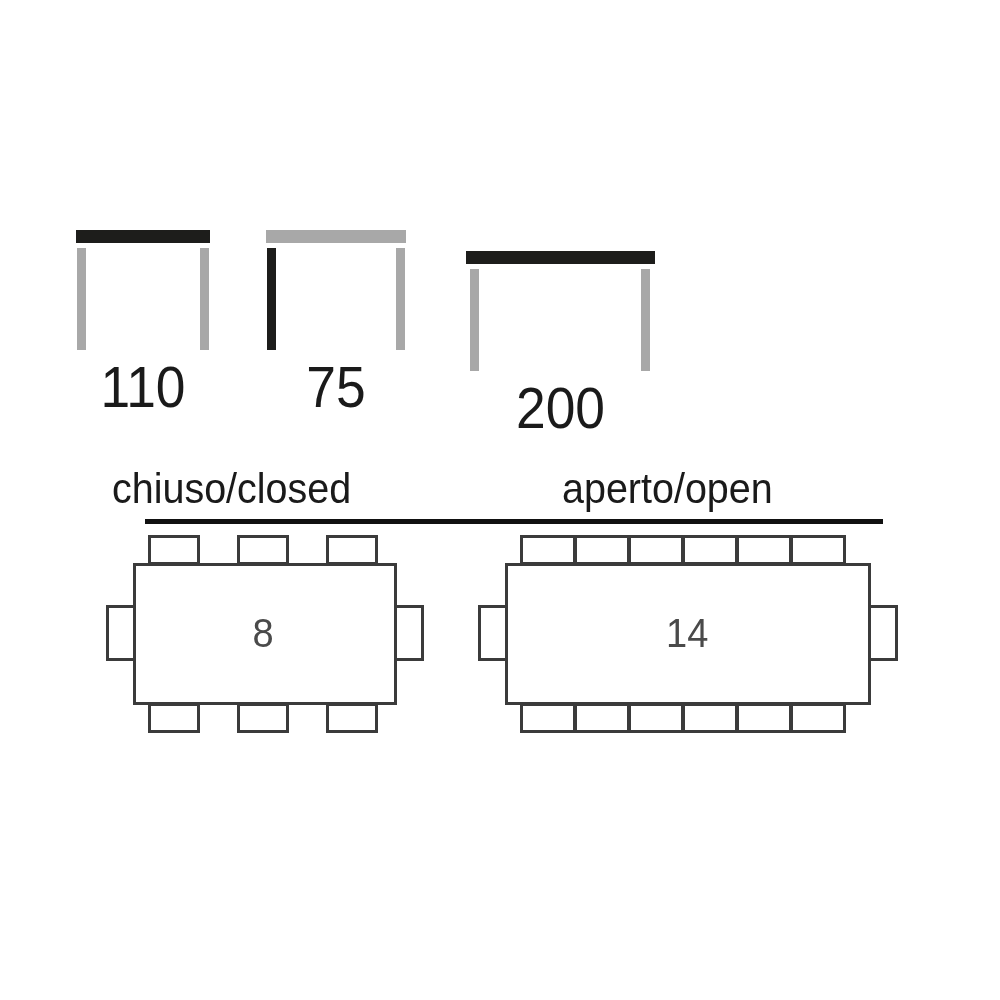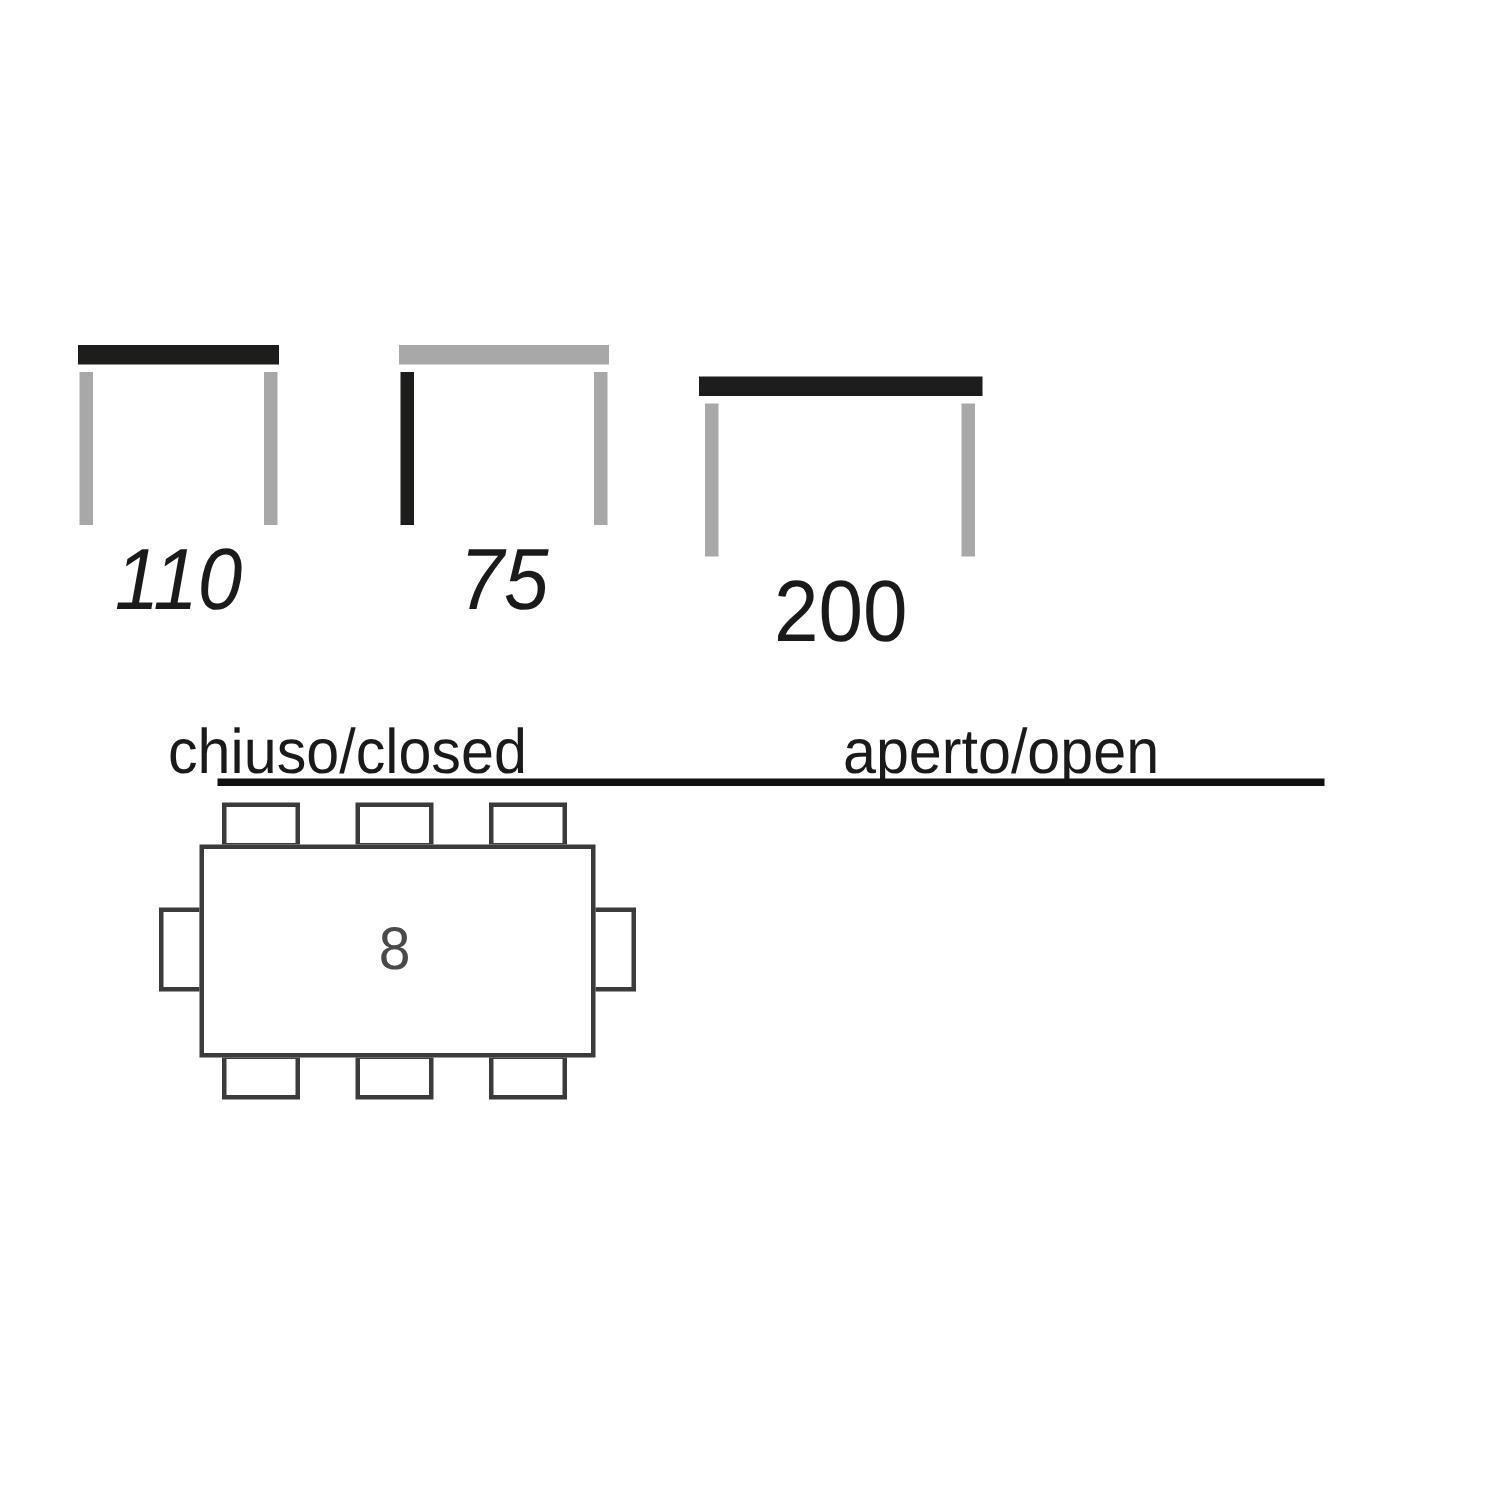--- a/index.html
+++ b/index.html
@@ -49,21 +49,20 @@
     font-family: "Liberation Sans", sans-serif;
     transform: scaleX(0.92);
   }
   
   .caption-row {
     position: absolute;
     left: 0;
     top: 466px;
     width: 1000px;
     height: 46px;
-    margin-top: 12px;
   }
   .caption {
     position: absolute;
     font-size: 42px;
     font-weight: 300;
     line-height: 46px;
     color: #1a1a1a;
     white-space: nowrap;
     transform: scaleX(0.94);
     transform-origin: left center;
@@ -106,28 +105,28 @@
     line-height: 1;
     z-index: 3;
     transform: scaleX(0.95);
   }
 </style>
 </head>
 <body>
 
 <div id="sheet">
 
-  <div class="elevation" style="left:52px; top:230px; width:134px; height:200px;font-style:italic;">
+  <div class="elevation" style="left:76px; top:230px; width:134px; height:200px;">
     <div class="elev-top" style="width:134px; background:#1d1d1b;"></div>
     <div class="elev-leg" style="left:1px; background:#a8a8a8;"></div>
     <div class="elev-leg" style="left:124px; background:#a8a8a8;"></div>
     <div class="elev-label">110</div>
   </div>
 
-  <div class="elevation" style="left:266px; top:230px; width:140px; height:200px;font-style:italic;">
+  <div class="elevation" style="left:266px; top:230px; width:140px; height:200px;">
     <div class="elev-top" style="width:140px; background:#a8a8a8;"></div>
     <div class="elev-leg" style="left:1px; background:#1d1d1b;"></div>
     <div class="elev-leg" style="left:130px; background:#a8a8a8;"></div>
     <div class="elev-label">75</div>
   </div>
 
   <div class="elevation" style="left:466px; top:230px; width:189px; height:200px;margin-top:21px;">
     <div class="elev-top" style="width:189px; background:#1d1d1b;"></div>
     <div class="elev-leg" style="left:4px; background:#a8a8a8;"></div>
     <div class="elev-leg" style="left:175px; background:#a8a8a8;"></div>
@@ -152,14 +151,37 @@
 
     <div class="table-top" style="left:27px; top:28px; width:264px; height:142px;"></div>
 
     <div class="chair" style="left:42px; top:168px; width:52px; height:30px;"></div>
     <div class="chair" style="left:131px; top:168px; width:52px; height:30px;"></div>
     <div class="chair" style="left:220px; top:168px; width:52px; height:30px;"></div>
 
     <div class="seat-count" style="left:146px; top:78px;">8</div>
   </div>
 
+  <div class="plan" style="left:478px; top:535px; width:422px; height:200px;">
+
+    <div class="chair" style="left:42px; top:0px; width:56px; height:30px;"></div>
+    <div class="chair" style="left:96px; top:0px; width:56px; height:30px;"></div>
+    <div class="chair" style="left:150px; top:0px; width:56px; height:30px;"></div>
+    <div class="chair" style="left:204px; top:0px; width:56px; height:30px;"></div>
+    <div class="chair" style="left:258px; top:0px; width:56px; height:30px;"></div>
+    <div class="chair" style="left:312px; top:0px; width:56px; height:30px;"></div>
+
+    <div class="chair" style="left:0px; top:70px; width:30px; height:56px;"></div>
+    <div class="chair" style="left:390px; top:70px; width:30px; height:56px;"></div>
+
+    <div class="table-top" style="left:27px; top:28px; width:366px; height:142px;"></div>
+
+    <div class="chair" style="left:42px; top:168px; width:56px; height:30px;"></div>
+    <div class="chair" style="left:96px; top:168px; width:56px; height:30px;"></div>
+    <div class="chair" style="left:150px; top:168px; width:56px; height:30px;"></div>
+    <div class="chair" style="left:204px; top:168px; width:56px; height:30px;"></div>
+    <div class="chair" style="left:258px; top:168px; width:56px; height:30px;"></div>
+    <div class="chair" style="left:312px; top:168px; width:56px; height:30px;"></div>
+
+    <div class="seat-count" style="left:187px; top:78px;">14</div>
+  </div>
 
 </div>
 
 </body></html>

